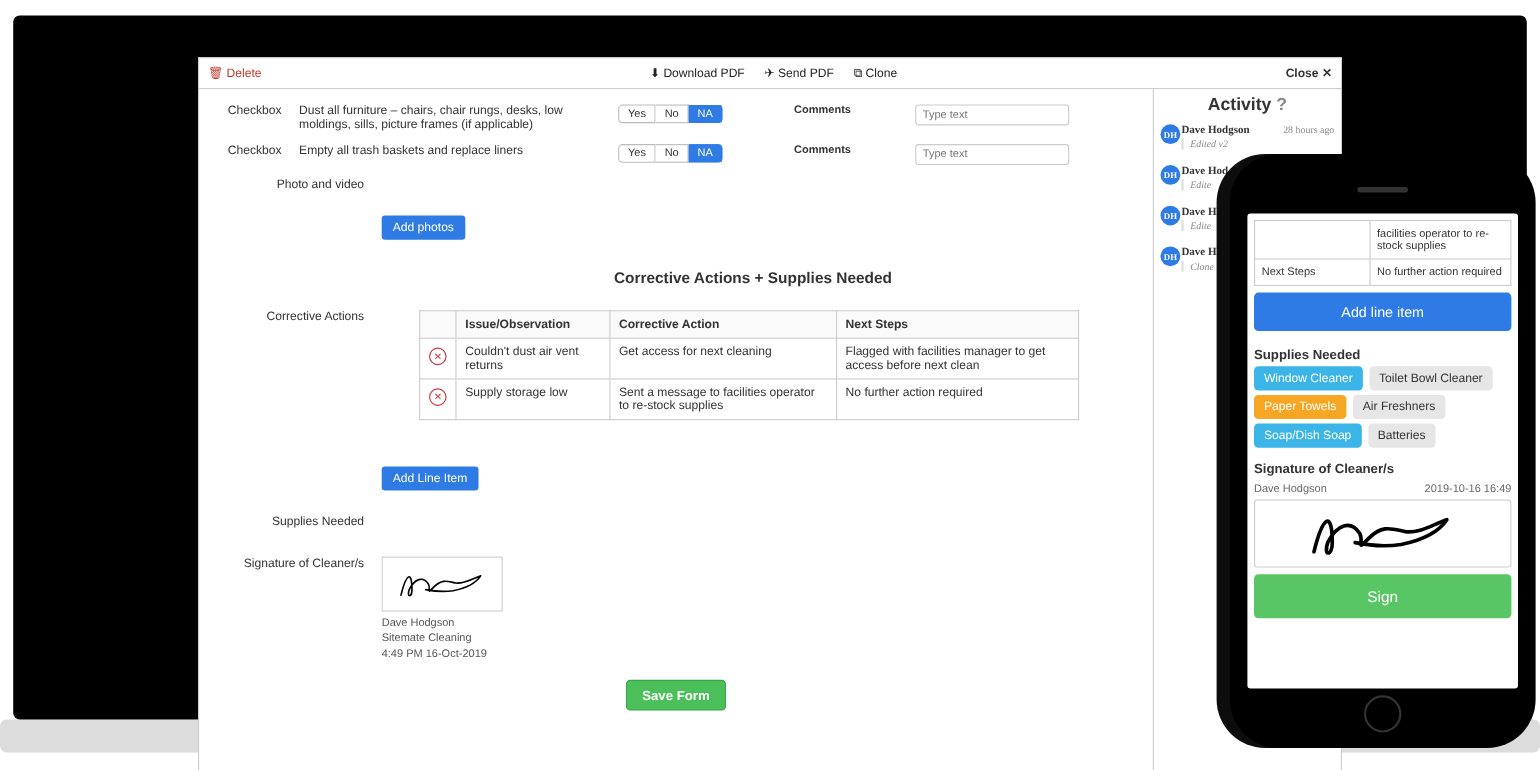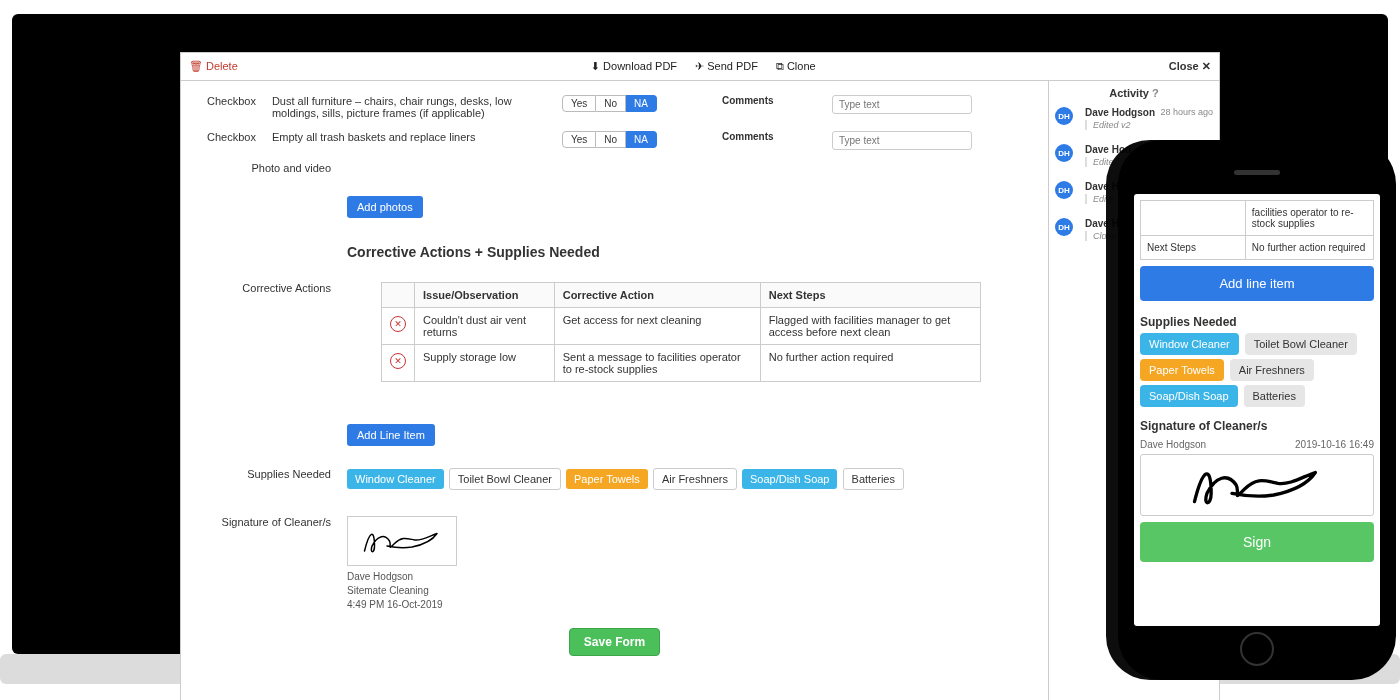--- a/index.html
+++ b/index.html
@@ -73,21 +73,21 @@
   .text-input {
     border: 1px solid #ccc; border-radius: 3px; padding: 3px 6px; width: 140px;
     font-size: 10px; color: #999; background: #fff;
   }
 
   .blue-btn {
     display: inline-block; background: #2e7be6; color: #fff; border: none;
     border-radius: 3px; padding: 5px 10px; font-size: 11px; cursor: pointer; margin-top: 34px;
   }
 
-  .section-title { font-size: 14px; font-weight: 700; margin: 14px 0 10px; }
+  .section-title { font-size: 14px; font-weight: 700; margin: 14px 0 10px; text-align: center; }
 
   table.ca {
     width: 600px; border-collapse: collapse; font-size: 11px; margin-left: 34px;
   }
   table.ca th, table.ca td {
     border: 1px solid #ccc; padding: 6px 8px; text-align: left; vertical-align: top;
   }
   table.ca th { background: #fafafa; font-weight: 700; }
   .xdel {
     width: 16px; height: 16px; border-radius: 50%; border: 1px solid #c33;
@@ -111,22 +111,22 @@
   .sig-meta { font-size: 10px; color: #555; line-height: 1.4; margin-top: 4px; }
 
   .save-bar { text-align: center; padding: 10px 0 0; }
   .green-btn {
     background: #4bbf5a; color: #fff; border: 1px solid #3aa549; border-radius: 4px;
     padding: 6px 14px; font-size: 12px; font-weight: 600; cursor: pointer;
   }
 
   
   .activity { width: 170px; padding: 6px 6px; font-size: 10px; }
-  .act-title { font-size: 11px; font-weight: 600; text-align: center; margin-bottom: 8px; }
-  .act-item { display: flex; gap: 12px; margin-bottom: 14px; align-items: flex-start; }
+  .act-title { font-size: 16px; font-weight: 600; text-align: center; margin-bottom: 8px; }
+  .act-item { display: flex; gap: 1px; margin-bottom: 14px; align-items: flex-start; font-family: Liberation Serif, serif; }
   .avatar {
     width: 18px; height: 18px; border-radius: 50%; background: #2e7be6; color: #fff;
     display: flex; align-items: center; justify-content: center; font-size: 8px; font-weight: 600;
   }
   .act-body { flex: 1; }
   .act-name { font-weight: 600; font-size: 10px; }
   .act-time { float: right; color: #888; font-size: 9px; }
   .act-desc { font-style: italic; color: #888; border-left: 2px solid #ddd; padding-left: 6px; margin-top: 2px; font-size: 9px; }
 
   
@@ -266,28 +266,20 @@
               </tbody>
             </table>
             <div style="margin-top:8px">
               <button class="blue-btn">Add Line Item</button>
             </div>
           </div>
         </div>
 
         <div class="row" style="margin-top:10px">
           <div class="fld-label">Supplies Needed</div>
-          <div class="fld-body">
-            <span class="tag blue">Window Cleaner</span>
-            <span class="tag light">Toilet Bowl Cleaner</span>
-            <span class="tag orange">Paper Towels</span>
-            <span class="tag light">Air Freshners</span>
-            <span class="tag blue">Soap/Dish Soap</span>
-            <span class="tag light">Batteries</span>
-          </div>
         </div>
 
         <div class="row" style="margin-top:14px">
           <div class="fld-label">Signature of Cleaner/s</div>
           <div class="fld-body">
             <div class="sig-box">
               <svg class="sig-svg" viewBox="0 0 180 60">
                 <path d="M15 50 C 25 10, 35 5, 35 40 C 35 55, 25 55, 30 40 C 40 20, 55 15, 65 30 C 70 40, 60 50, 75 35 C 90 20, 100 25, 115 28 C 130 30, 145 20, 160 15 C 150 30, 130 38, 110 42 C 90 45, 70 42, 60 40" fill="none" stroke="#000" stroke-width="3" stroke-linecap="round" stroke-linejoin="round"></path>
               </svg>
             </div>

